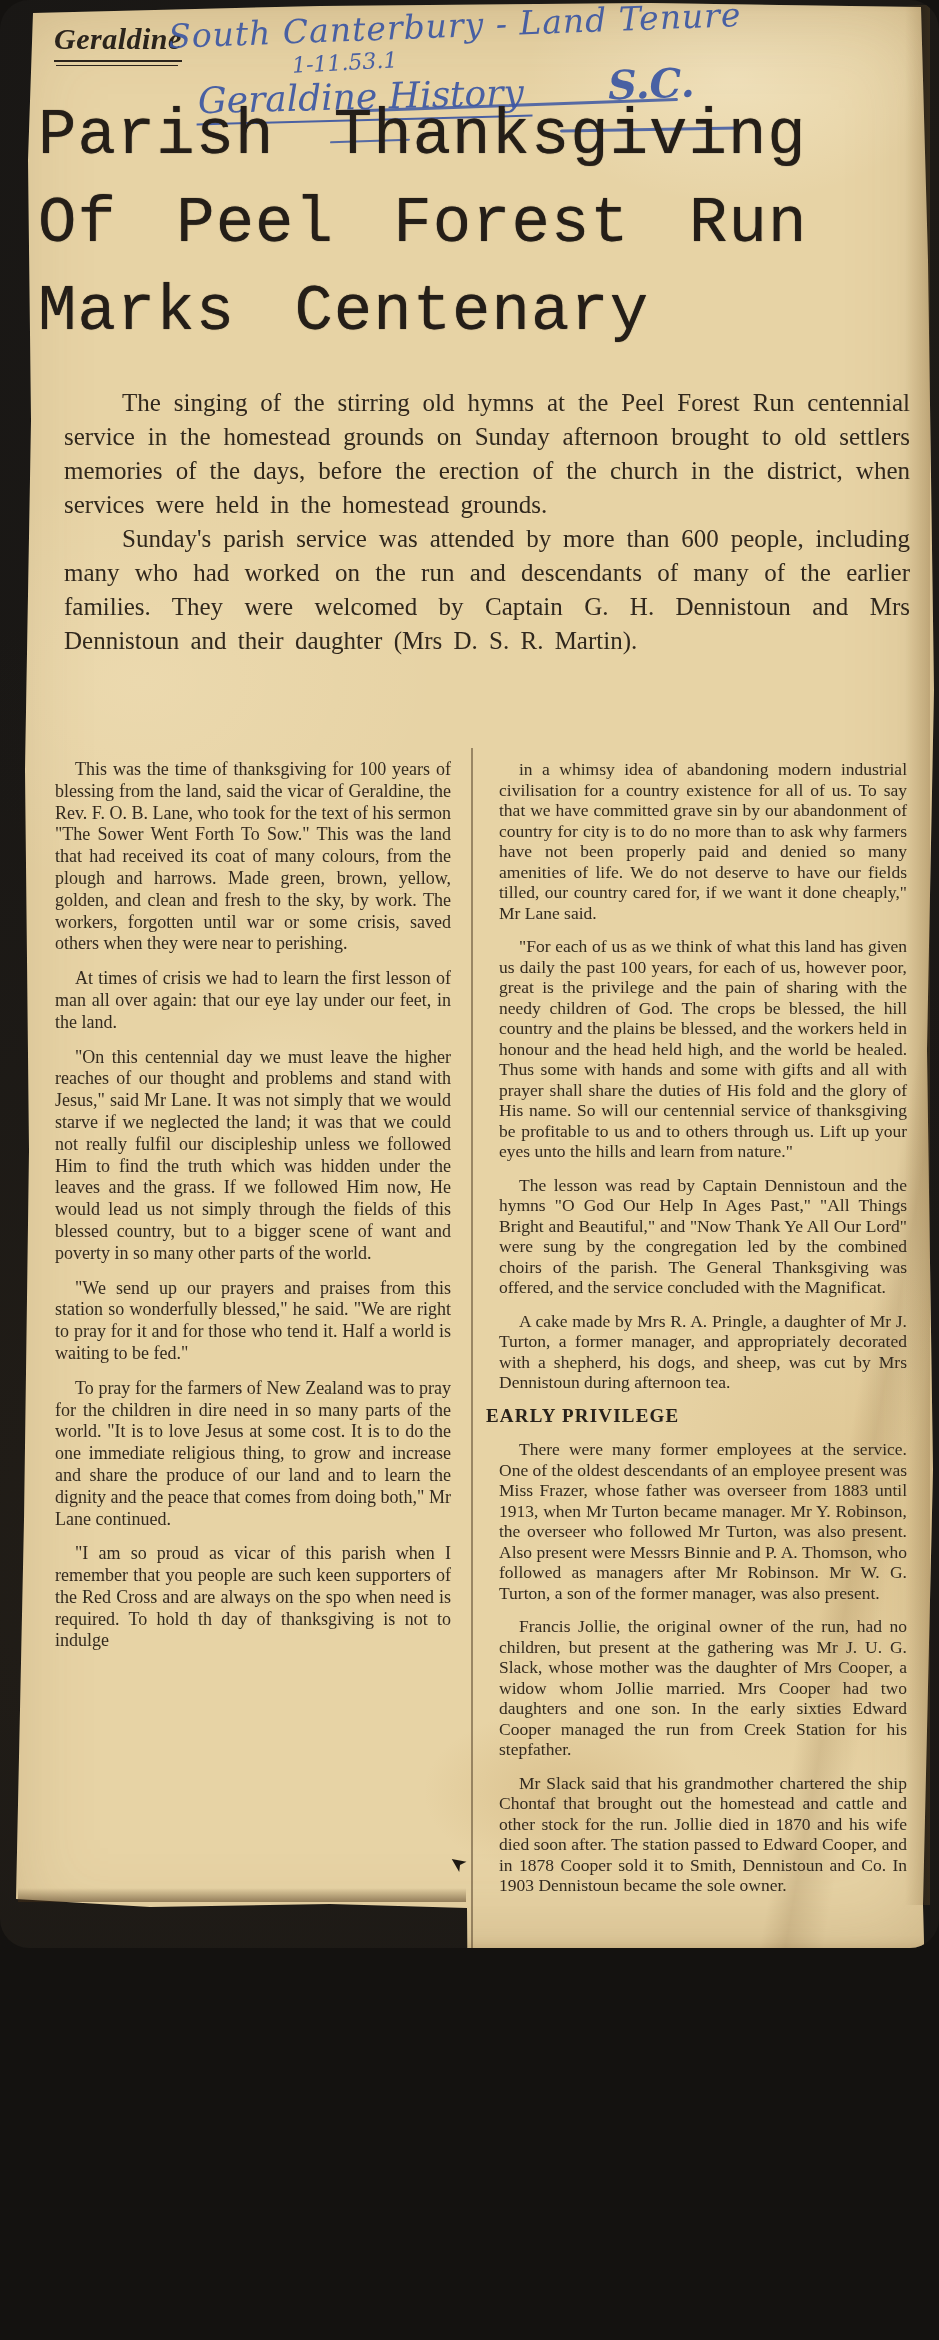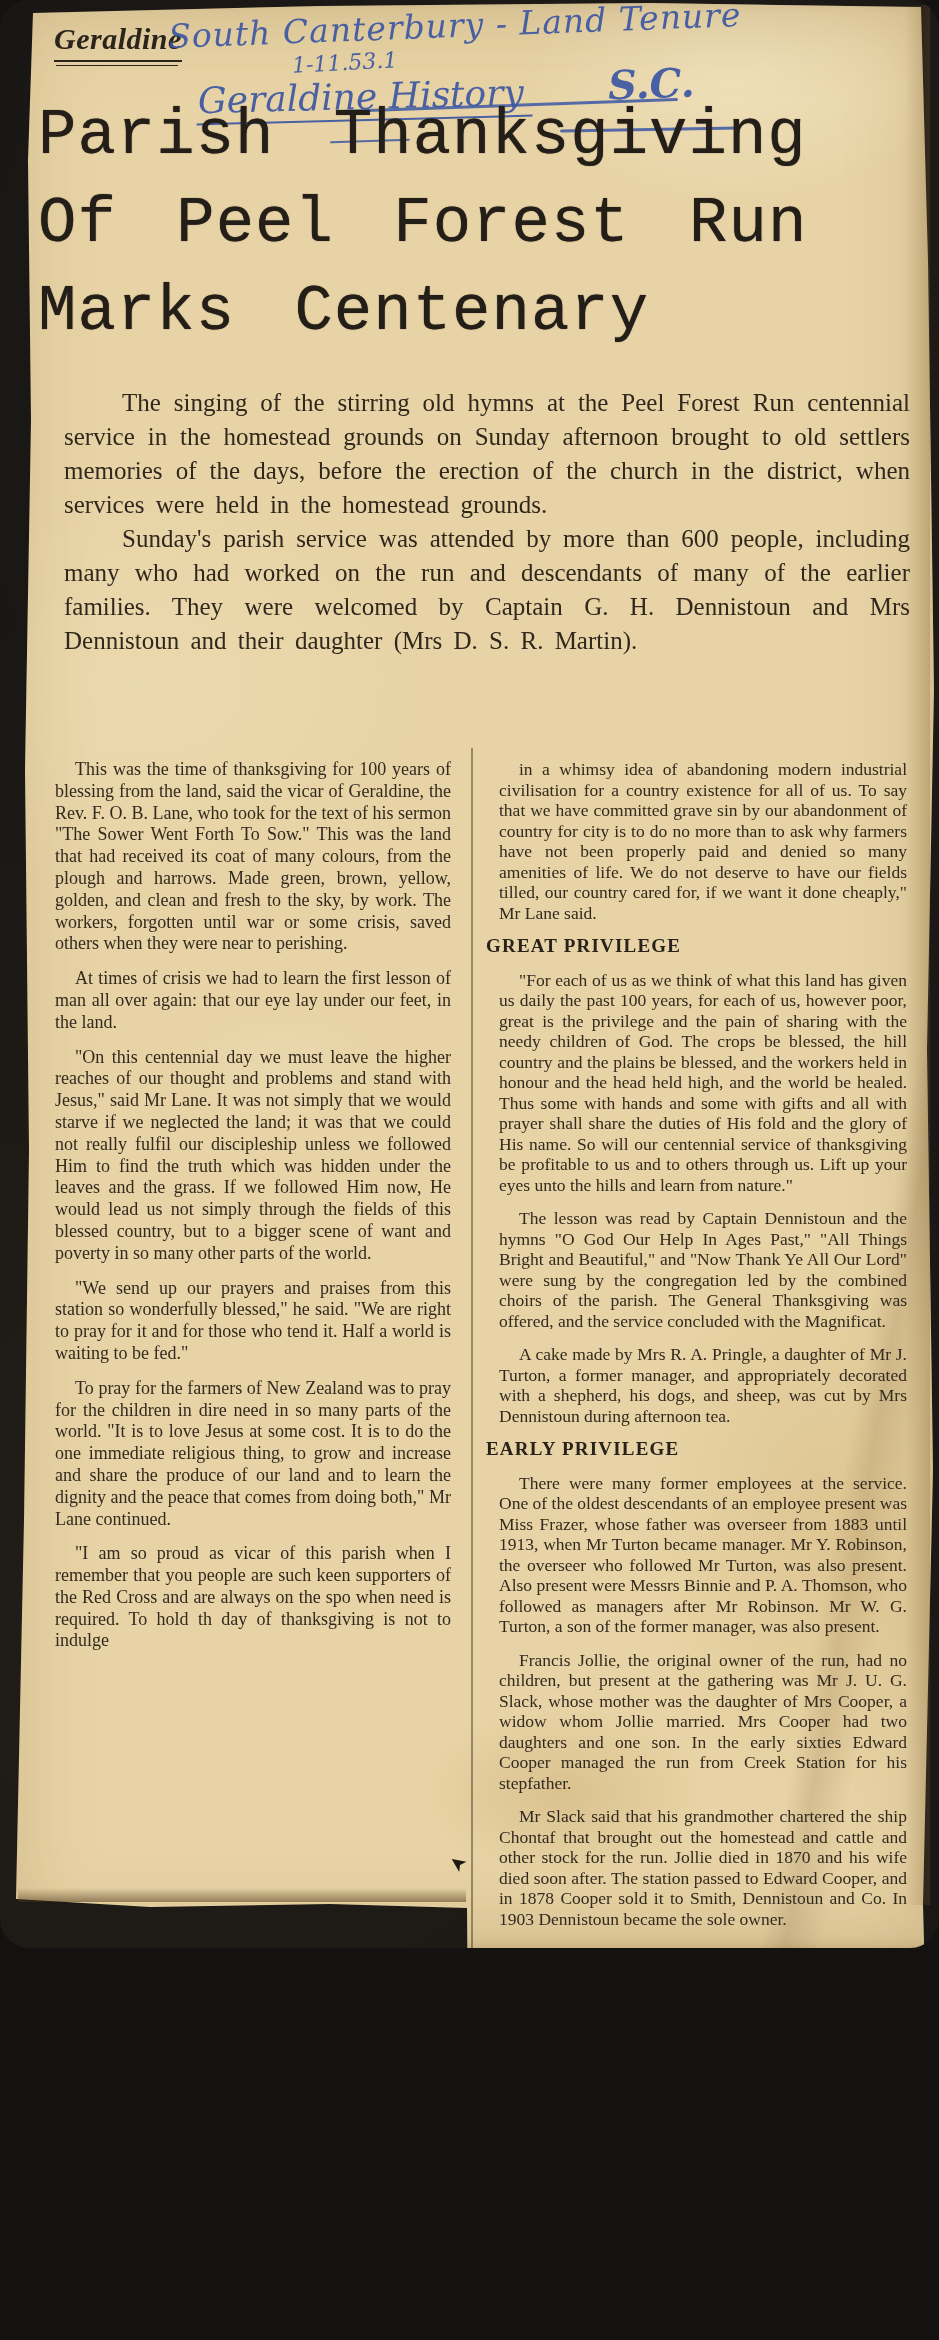--- a/index.html
+++ b/index.html
@@ -120,21 +120,20 @@
     <p>This was the time of thanksgiving for 100 years of blessing from the land, said the vicar of Geraldine, the Rev. F. O. B. Lane, who took for the text of his sermon "The Sower Went Forth To Sow."  This was the land that had received its coat of many colours, from the plough and harrows.  Made green, brown, yellow, golden, and clean and fresh to the sky, by work. The workers, forgotten until war or some crisis, saved others when they were near to perishing.</p>
     <p>At times of crisis we had to learn the first lesson of man all over again: that our eye lay under our feet, in the land.</p>
     <p>"On this centennial day we must leave the higher reaches of our thought and problems and stand with Jesus," said Mr Lane. It was not simply that we would starve if we neglected the land; it was that we could not really fulfil our discipleship unless we followed Him to find the truth which was hidden under the leaves and the grass.  If we followed Him now, He would lead us not simply through the fields of this blessed country, but to a bigger scene of want and poverty in so many other parts of the world.</p>
     <p>"We send up our prayers and praises from this station so wonderfully blessed," he said.  "We are right to pray for it and for those who tend it. Half a world is waiting to be fed."</p>
     <p>To pray for the farmers of New Zealand was to pray for the children in dire need in so many parts of the world.  "It is to love Jesus at some cost. It is to do the one immediate religious thing, to grow and increase and share the produce of our land and to learn the dignity and the peace that comes from doing both," Mr Lane continued.</p>
     <p>"I am so proud as vicar of this parish when I remember that you people are such keen supporters of the Red Cross and are always on the spo when need is required.  To hold th day of thanksgiving is not to indulge</p>
   </div>
 
   <div class="col" id="col-right">
     <p>in a whimsy idea of abandoning modern industrial civilisation for a country existence for all of us.  To say that we have committed grave sin by our abandonment of country for city is to do no more than to ask why farmers have not been properly paid and denied so many amenities of life. We do not deserve to have our fields tilled, our country cared for, if we want it done cheaply," Mr Lane said.</p>
-    <div class="subhead">GREAT PRIVILEGE</div>
     <p>"For each of us as we think of what this land has given us daily the past 100 years, for each of us, however poor, great is the privilege and the pain of sharing with the needy children of God.  The crops be blessed, the hill country and the plains be blessed, and the workers held in honour and the head held high, and the world be healed.  Thus some with hands and some with gifts and all with prayer shall share the duties of His fold and the glory of His name.  So will our centennial service of thanksgiving be profitable to us and to others through us.  Lift up your eyes unto the hills and learn from nature."</p>
     <p>The lesson was read by Captain Dennistoun and the hymns "O God Our Help In Ages Past," "All Things Bright and Beautiful," and "Now Thank Ye All Our Lord" were sung by the congregation led by the combined choirs of the parish.  The General Thanksgiving was offered, and the service concluded with the Magnificat.</p>
     <p>A cake made by Mrs R. A. Pringle, a daughter of Mr J. Turton, a former manager, and appropriately decorated with a shepherd, his dogs, and sheep, was cut by Mrs Dennistoun during afternoon tea.</p>
     <div class="subhead">EARLY PRIVILEGE</div>
     <p>There were many former employees at the service.  One of the oldest descendants of an employee present was Miss Frazer, whose father was overseer from 1883 until 1913, when Mr Turton became manager.  Mr Y. Robinson, the overseer who followed Mr Turton, was also present.  Also present were Messrs Binnie and P. A. Thomson, who followed as managers after Mr Robinson.  Mr W. G. Turton, a son of the former manager, was also present.</p>
     <p>Francis Jollie, the original owner of the run, had no children, but present at the gathering was Mr J. U. G. Slack, whose mother was the daughter of Mrs Cooper, a widow whom Jollie married.  Mrs Cooper had two daughters and one son.  In the early sixties Edward Cooper managed the run from Creek Station for his stepfather.</p>
     <p>Mr Slack said that his grandmother chartered the ship Chontaf that brought out the homestead and cattle and other stock for the run.  Jollie died in 1870 and his wife died soon after.  The station passed to Edward Cooper, and in 1878 Cooper sold it to Smith, Dennistoun and Co.  In 1903 Dennistoun became the sole owner.</p>
   </div>
 
   <div class="mark">➤</div>

